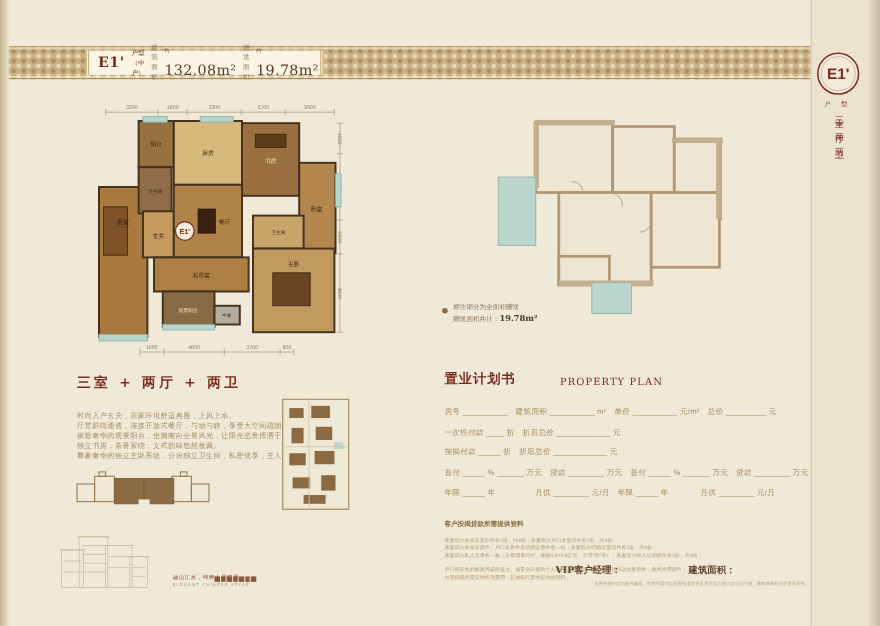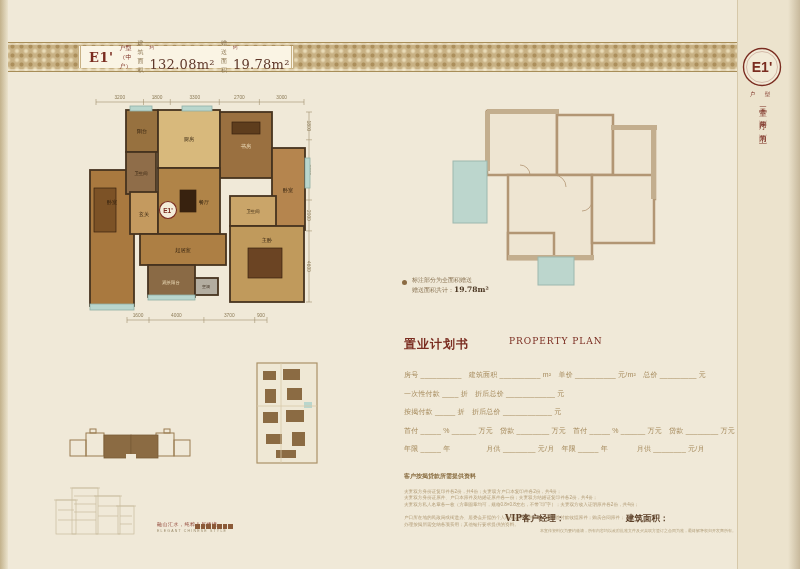--- a/index.html
+++ b/index.html
@@ -34,21 +34,21 @@
   .gift-bullet{width:5px;height:5px;border-radius:50%;background:#8b6b43;margin-top:4px;flex:none;}
   .gift-lines{font-size:6px;color:#8a7454;line-height:9px;font-family:"Liberation Sans",sans-serif;}
   .gift-lines b{font-size:7.5px;color:#4a3521;font-family:"DejaVu Serif",serif;}
   
   .intro{left:70px;top:340px;width:300px;}
   .intro h2{margin:0;font-size:12.5px;letter-spacing:3px;color:#7a2c20;font-weight:bold;}
   .intro-lines{margin-top:17px;font-size:6.5px;color:#a38c63;line-height:9px;
     font-family:"Liberation Sans",sans-serif;letter-spacing:.4px;}
   
   .pp{left:404px;top:336px;width:336px;}
-  .pp-head{display:flex;align-items:flex-start;gap:8px;}
+  .pp-head{display:flex;align-items:flex-end;gap:8px;}
   .pp-title{font-size:12px;font-weight:bold;color:#7a2c20;letter-spacing:1px;}
   .pp-title-en{font-size:9px;color:#7a2c20;letter-spacing:1px;font-variant:small-caps;margin-left:32px;}
   .pp-rows{margin-top:13px;font-size:7px;color:#a58a5c;line-height:18.5px;letter-spacing:.2px;
     font-family:"Liberation Sans",sans-serif;}
   
   .docs{left:404px;top:472px;width:345px;font-family:"Liberation Sans",sans-serif;}
   .docs-h{font-size:6px;font-weight:bold;color:#8a6e42;}
   .docs-lines{margin-top:8px;font-size:4.6px;color:#b09a74;line-height:6.4px;}
   .docs-lines2{margin-top:7px;font-size:4.6px;color:#b09a74;line-height:6.4px;}
   .vip{left:505px;top:513px;font-size:8.5px;font-weight:bold;color:#5c4028;}
@@ -210,20 +210,30 @@
   </svg>
 
   <div class="abs gift-note">
     <span class="gift-bullet"></span>
     <span class="gift-lines">
       <span>标注部分为全面积赠送</span><br>
       <span>赠送面积共计：</span><b>19.78m²</b>
     </span>
   </div>
 
+  <div class="abs intro">
+    <h2>三室 + 两厅 + 两卫</h2>
+    <div class="intro-lines">
+      <div>时尚入户玄关，居家环境舒适典雅，上风上水。</div>
+      <div>厅堂蔚阔通透，连接开放式餐厅，与动与静，享受大空间疏朗、惬意。</div>
+      <div>极致奢华的观景阳台，坐拥南向全景风光，让阳光恣意挥洒于生活每处。</div>
+      <div>独立书房，茶香萦绕，文式韵味悠然收藏。</div>
+      <div>尊豪奢华的独立主卧系统，分设独立卫生间，私密优享，主人至尊人生。</div>
+    </div>
+  </div>
 
   <div class="abs pp">
     <div class="pp-head">
       <span class="pp-title">置业计划书</span>
       <span class="pp-title-en">PROPERTY PLAN</span>
     </div>
     <div class="pp-rows">
       <div>房号 __________　建筑面积 __________ m²　单价 __________ 元/m²　总价 _________ 元</div>
       <div>一次性付款 ____ 折　折后总价 ____________ 元</div>
       <div>按揭付款 _____ 折　折后总价 ____________ 元</div>

